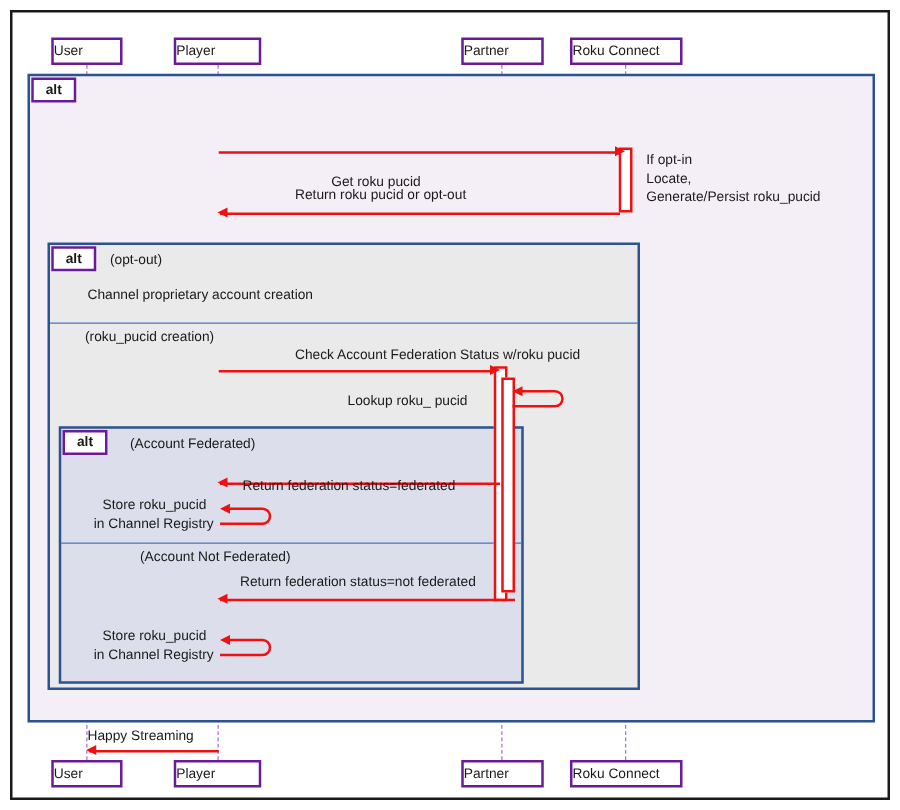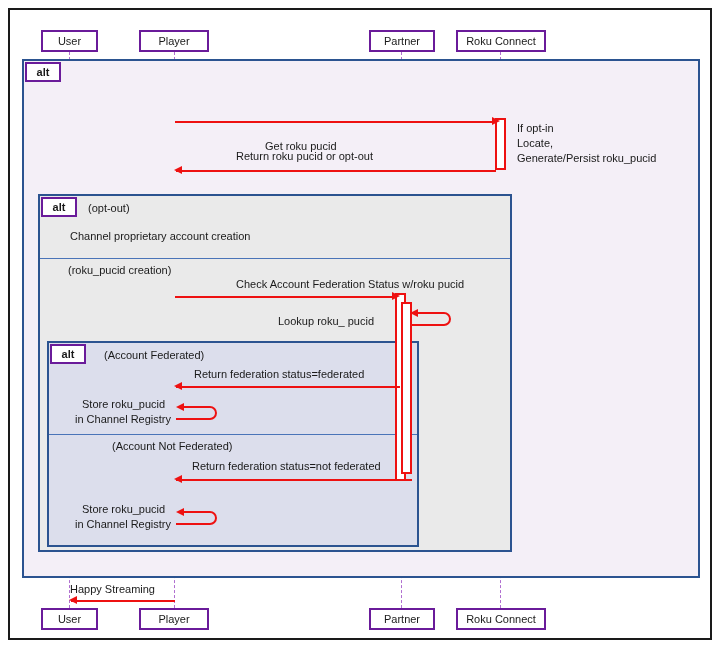--- a/index.html
+++ b/index.html
@@ -36,21 +36,21 @@
   
   .participant {
     position: absolute;
     border: 2px solid #6a1b9a;
     background: #ffffff;
     box-sizing: border-box;
     color: #1a1a1a;
     font-size: 11px;
     display: flex;
     align-items: center;
-    justify-content: center;
+    justify-content: flex-start;
     white-space: nowrap;
     z-index: 30;
   }
 
   
   .lifeline {
     position: absolute;
     width: 0;
     border-left: 1px dashed #b06fd0;
     z-index: 2;
@@ -214,21 +214,21 @@
   <div class="msg-label" style="left:278px; top:315px;">Lookup roku_ pucid</div>
   <svg class="self-loop" style="left:408px; top:307px;" width="50" height="24">
     <path d="M 2,18 L 36,18 A 6,6 0 0 0 36,6 L 6,6" fill="none" stroke="#ee1111" stroke-width="2"></path>
     <polygon points="10,2 2,6 10,10" fill="#ee1111"></polygon>
   </svg>
 
   <div class="frame frame-inner" style="left:47px; top:341px; width:372px; height:206px;"></div>
   <div class="frame-label" style="left:50px; top:344px; width:36px; height:20px;">alt</div>
   <div class="guard" style="left:104px; top:349px;">(Account Federated)</div>
 
-  <div class="msg-label" style="left:194px; top:368px;">Return federation status=federated</div>
+  <div class="msg-label" style="left:194px; top:383px;">Return federation status=federated</div>
   <div class="msg-line" style="left:176px; top:386px; width:224px;"></div>
   <div class="arrow-head arrow-left" style="left:174px; top:382px;"></div>
 
   <div class="msg-label" style="left:82px; top:398px;">Store roku_pucid</div>
   <div class="msg-label" style="left:75px; top:413px;">in Channel Registry</div>
   <svg class="self-loop" style="left:174px; top:401px;" width="50" height="24">
     <path d="M 2,18 L 36,18 A 6,6 0 0 0 36,6 L 6,6" fill="none" stroke="#ee1111" stroke-width="2"></path>
     <polygon points="10,2 2,6 10,10" fill="#ee1111"></polygon>
   </svg>
 

